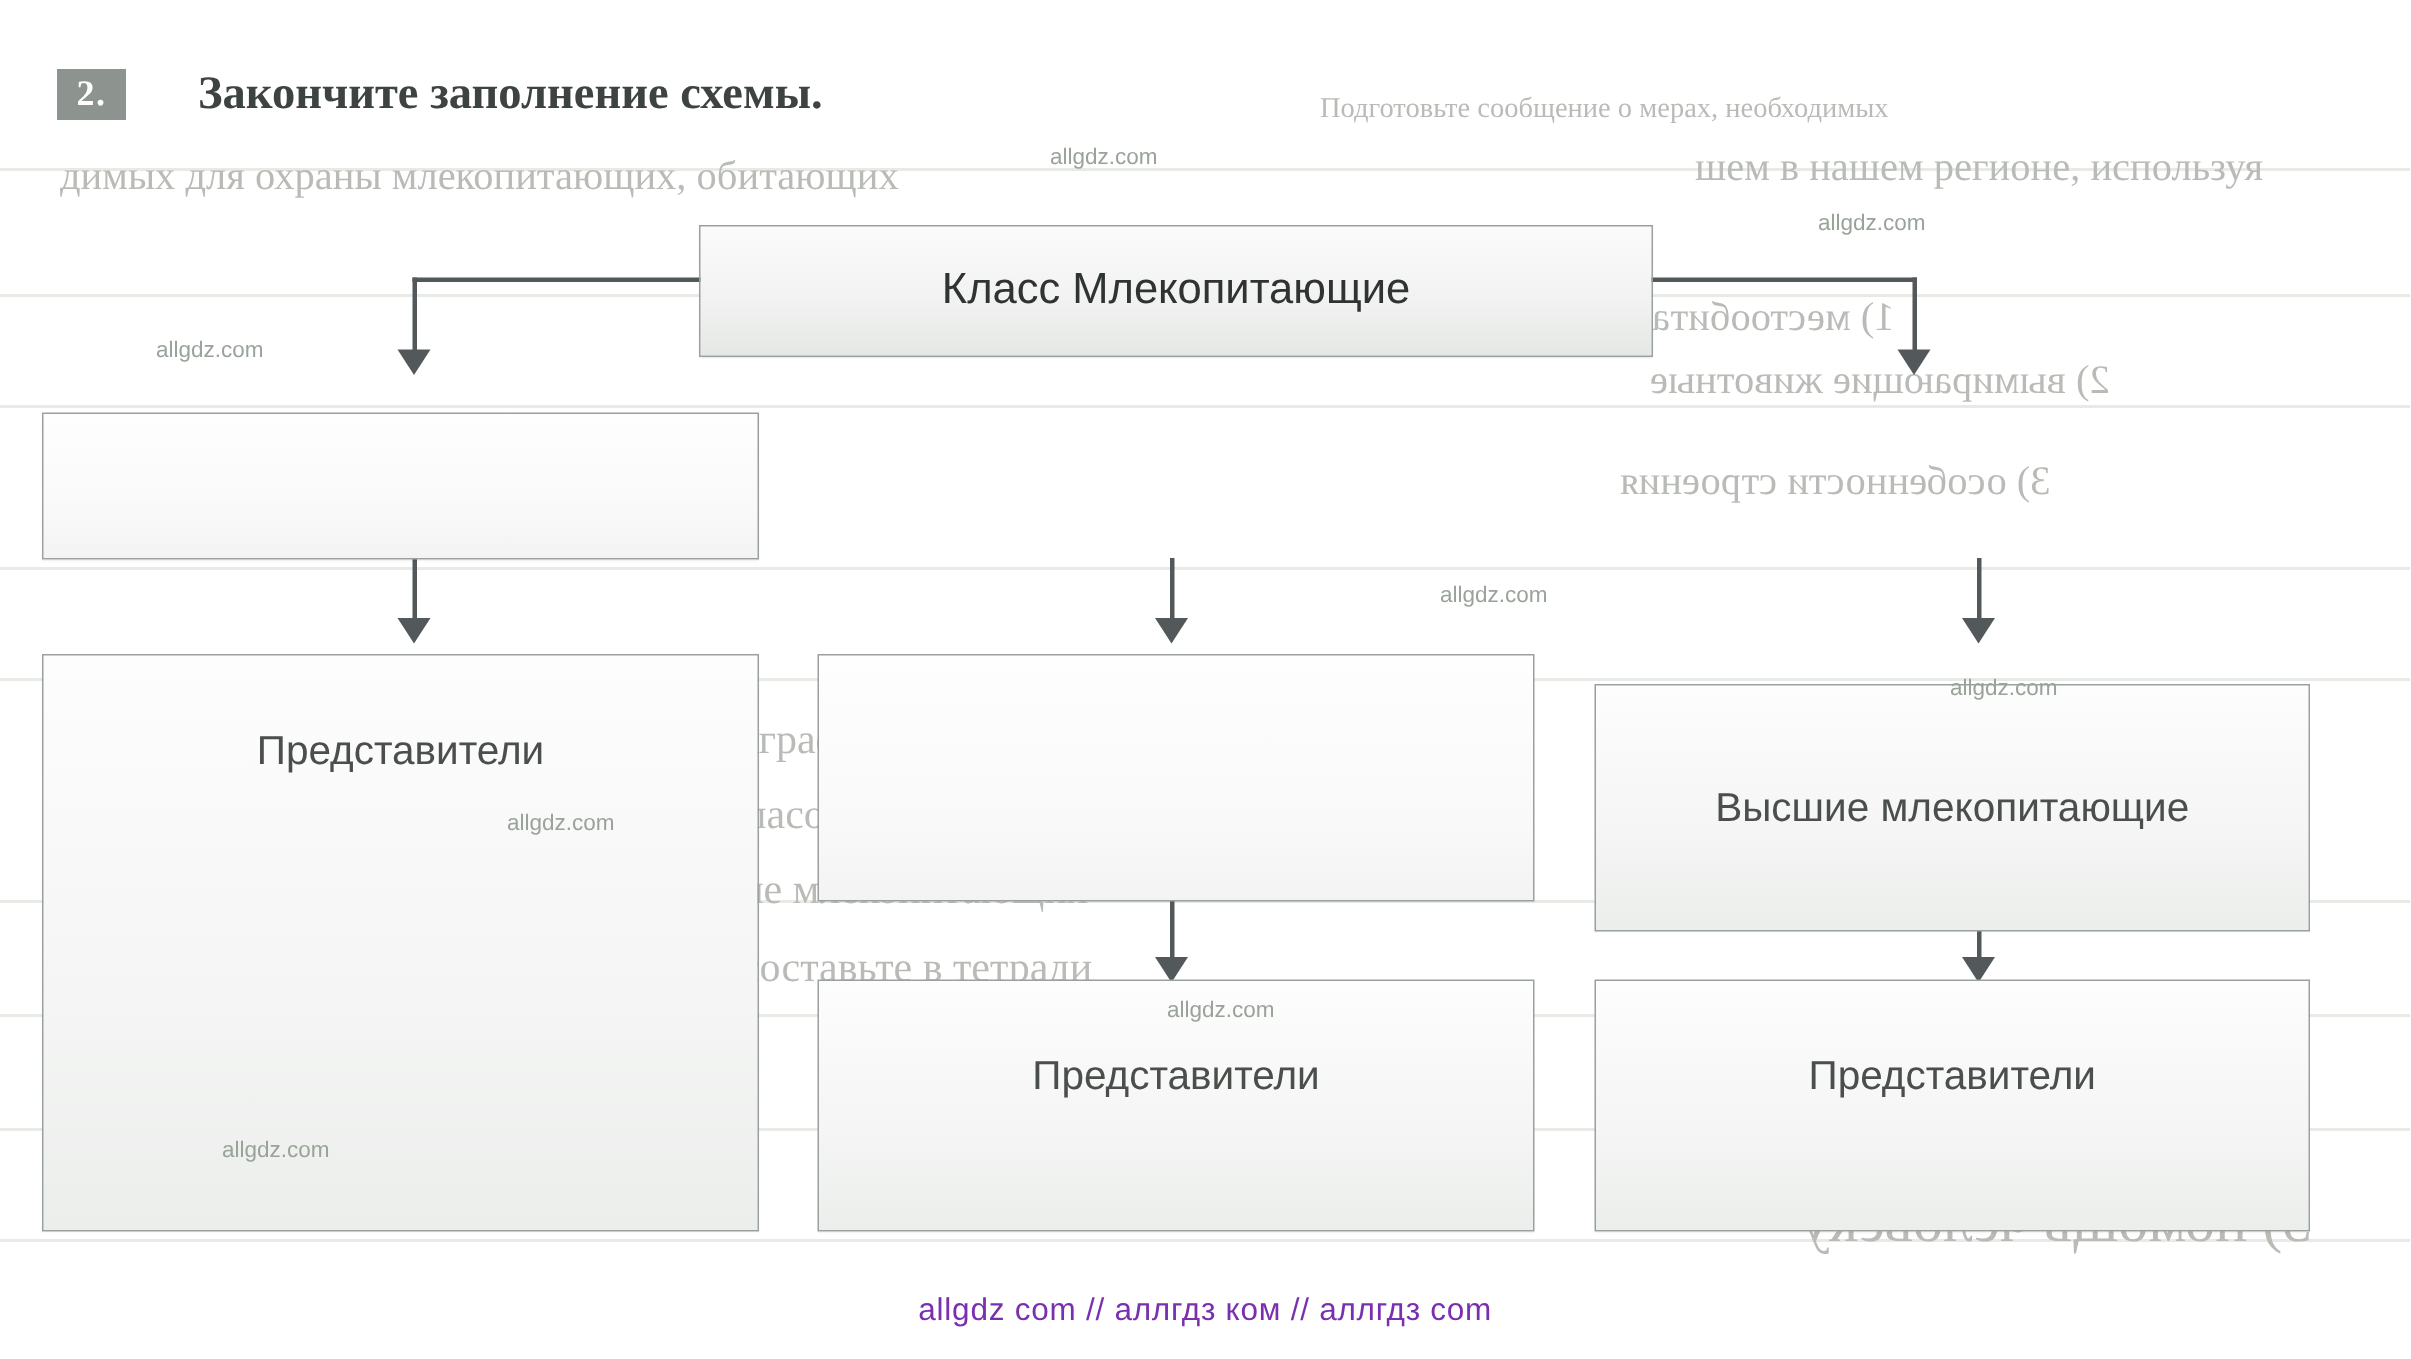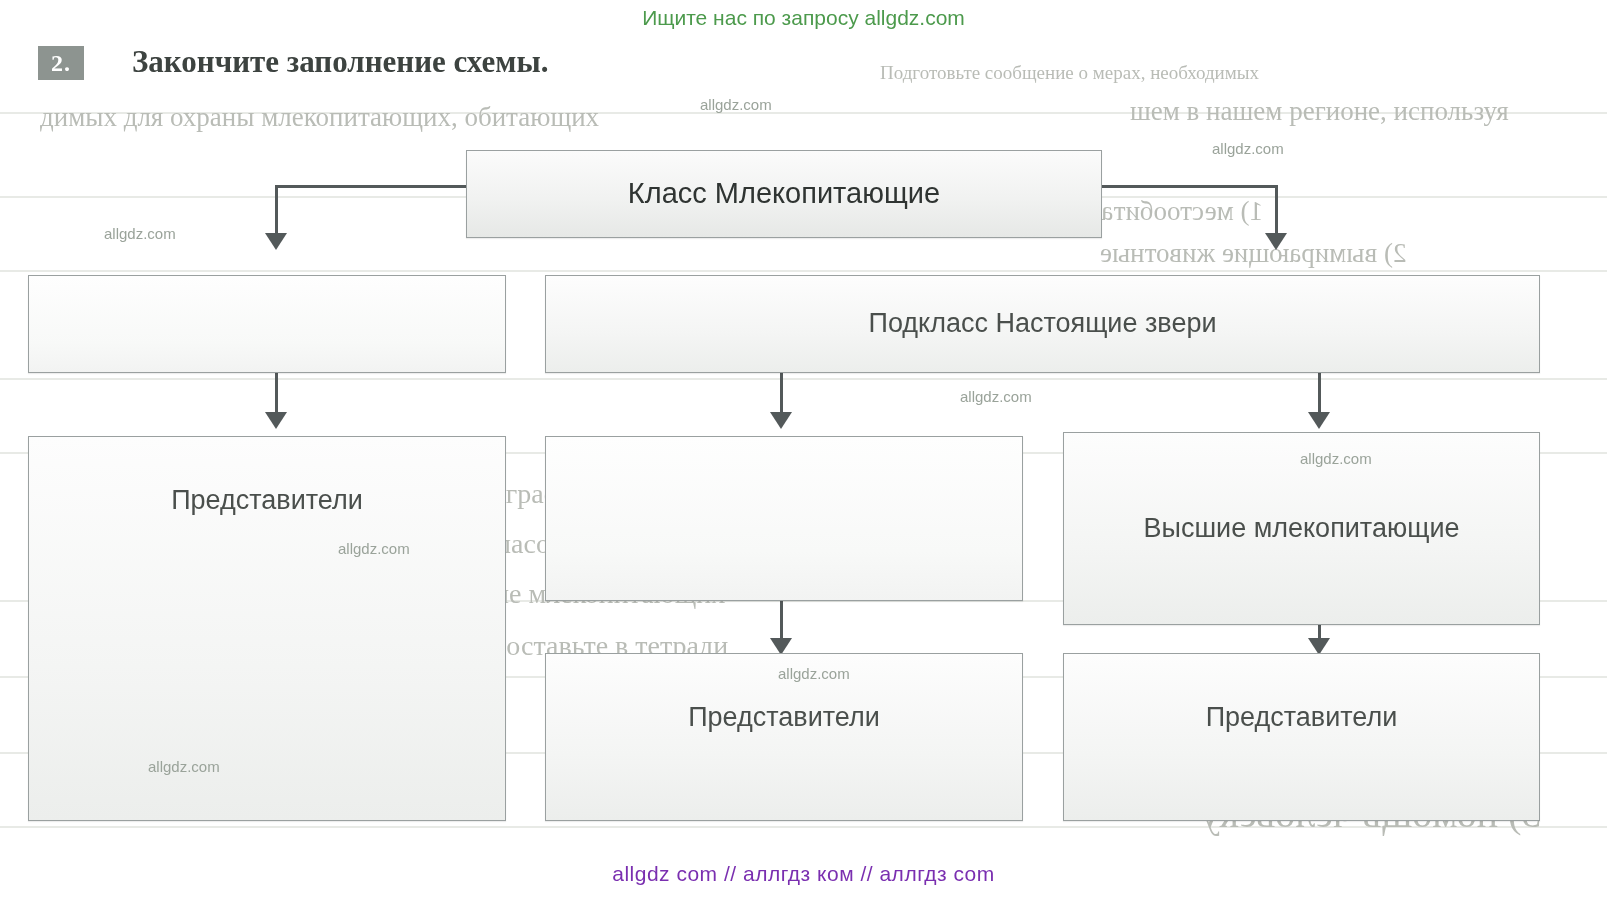--- a/index.html
+++ b/index.html
@@ -161,21 +161,20 @@
   <div class="ghost flip" style="left:1100px; top:238px; font-size:27px;">2) вымирающие животные</div>
   <div class="ghost flip" style="left:1080px; top:305px; font-size:27px;">3) особенности строения</div>
   <div class="ghost flip" style="left:250px; top:302px; font-size:27px;">зная мозг связан с </div>
   <div class="ghost" style="left:150px; top:478px; font-size:28px;">На основании материала параграфа и дополни-</div>
   <div class="ghost" style="left:32px; top:528px; font-size:28px;">ников информации подготовьте (по согласованию</div>
   <div class="ghost" style="left:32px; top:578px; font-size:28px;">щение и презентацию на тему «Значение млекопитающих</div>
   <div class="ghost" style="left:32px; top:630px; font-size:28px;">в жизни человека». План презентации составьте в тетради</div>
   <div class="ghost flip" style="left:1230px; top:450px; font-size:27px;">4) строение</div>
   <div class="ghost flip" style="left:1200px; top:790px; font-size:40px;">5) помощь человеку</div>
 
-  <div class="wm-top">Ищите нас по запросу allgdz.com</div>
 
   <div class="task-num">2.</div>
   <div class="task-text">Закончите заполнение схемы.</div>
 
   <div class="line-h" style="left:275px; top:185px; width:200px;"></div>
   <div class="line-v" style="left:275px; top:185px; height:50px;"></div>
   <div class="arrow-down" style="left:265px; top:233px;"></div>
 
   <div class="line-h" style="left:1098px; top:185px; width:180px;"></div>
   <div class="line-v" style="left:1275px; top:185px; height:50px;"></div>
@@ -193,27 +192,26 @@
   <div class="line-v" style="left:780px; top:600px; height:45px;"></div>
   <div class="arrow-down" style="left:770px; top:638px;"></div>
 
   <div class="line-v" style="left:1318px; top:600px; height:45px;"></div>
   <div class="arrow-down" style="left:1308px; top:638px;"></div>
 
   <div class="box root" style="left:466px; top:150px; width:636px; height:88px;">Класс Млекопитающие</div>
 
   <div class="box empty" style="left:28px; top:275px; width:478px; height:98px;"></div>
 
-  <div class="box" style="left:545px; top:275px; width:995px; height:98px;">Подкласс Настоящие звери</div>
 
   <div class="box" style="left:28px; top:436px; width:478px; height:385px; align-items:flex-start; padding-top:48px;">Представители</div>
 
   <div class="box empty" style="left:545px; top:436px; width:478px; height:165px;"></div>
 
-  <div class="box" style="left:1063px; top:432px; width:477px; height:193px;">Высшие млекопитающие</div>
+  <div class="box" style="left:1063px; top:456px; width:477px; height:165px;">Высшие млекопитающие</div>
 
   <div class="box" style="left:545px; top:653px; width:478px; height:168px; align-items:flex-start; padding-top:48px;">Представители</div>
 
   <div class="box" style="left:1063px; top:653px; width:477px; height:168px; align-items:flex-start; padding-top:48px;">Представители</div>
 
   <div class="wm" style="left:700px; top:96px;">allgdz.com</div>
   <div class="wm" style="left:1212px; top:140px;">allgdz.com</div>
   <div class="wm" style="left:104px; top:225px;">allgdz.com</div>
   <div class="wm" style="left:960px; top:388px;">allgdz.com</div>
   <div class="wm" style="left:1300px; top:450px;">allgdz.com</div>

